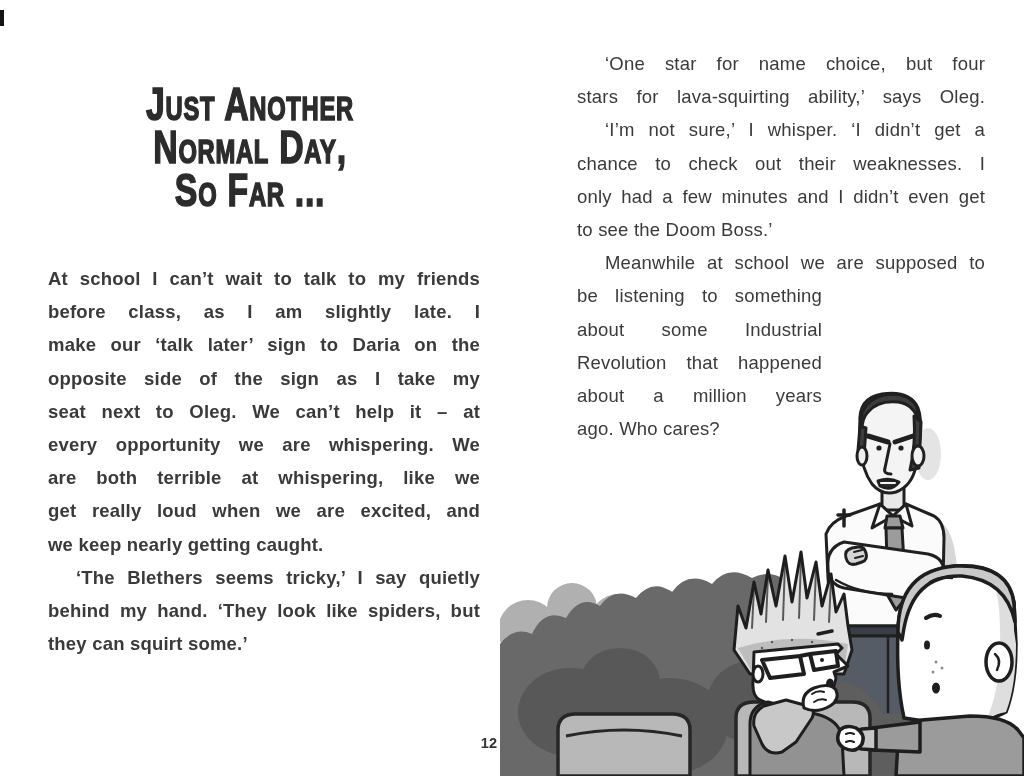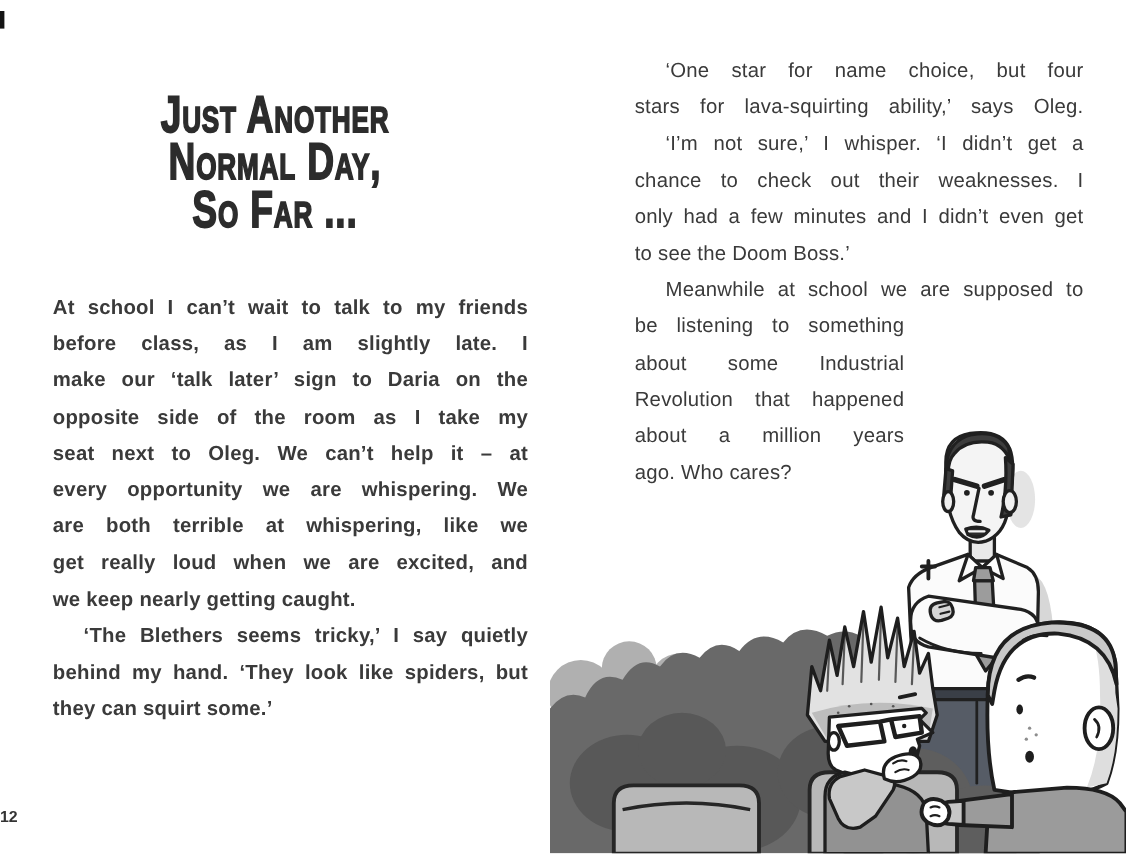--- a/index.html
+++ b/index.html
@@ -18,21 +18,21 @@
   .line.last{text-align-last:left;}
   .line.indent{text-indent:28px;}
   .wrap-para .line:nth-child(n+2){margin-right:163px;}
 
   .chapter-title{position:absolute;left:28px;top:82px;width:444px;
                  transform:scaleX(0.72);transform-origin:50% 0;}
   .chapter-title .line{text-align:center;text-align-last:center;font-weight:bold;
                  font-variant:small-caps;font-size:47px;line-height:43px;color:#2c2c2c;
                  -webkit-text-stroke:1.6px #2c2c2c;letter-spacing:1px;}
 
-  .page-number{position:absolute;left:0;top:735px;width:497px;text-align:left;
+  .page-number{position:absolute;left:0;top:735px;width:497px;text-align:right;
                font-size:14.5px;font-weight:bold;color:#333;}
 
   #illustration{position:absolute;left:500px;top:382px;width:524px;height:394px;}
   .scan-mark{position:absolute;background:#141414;}
 </style>
 </head>
 <body>
 
 <div class="scan-mark" style="left:0;top:10px;width:4px;height:16px;"></div>
 
@@ -42,21 +42,21 @@
         <div class="line">Just Another</div>
         <div class="line">Normal Day,</div>
         <div class="line last">So Far ...</div>
       </div>
     </div>
   <div id="left-text" class="text-col">
       <div class="para">
         <div class="line">At school I can’t wait to talk to my friends</div>
         <div class="line">before class, as I am slightly late. I</div>
         <div class="line">make our ‘talk later’ sign to Daria on the</div>
-        <div class="line">opposite side of the room as I take my</div>
+        <div class="line">opposite side of the sign as I take my</div>
         <div class="line">seat next to Oleg. We can’t help it – at</div>
         <div class="line">every opportunity we are whispering. We</div>
         <div class="line">are both terrible at whispering, like we</div>
         <div class="line">get really loud when we are excited, and</div>
         <div class="line last">we keep nearly getting caught.</div>
       </div>
       <div class="para">
         <div class="line indent">‘The Blethers seems tricky,’ I say quietly</div>
         <div class="line">behind my hand. ‘They look like spiders, but</div>
         <div class="line last">they can squirt some.’</div>

